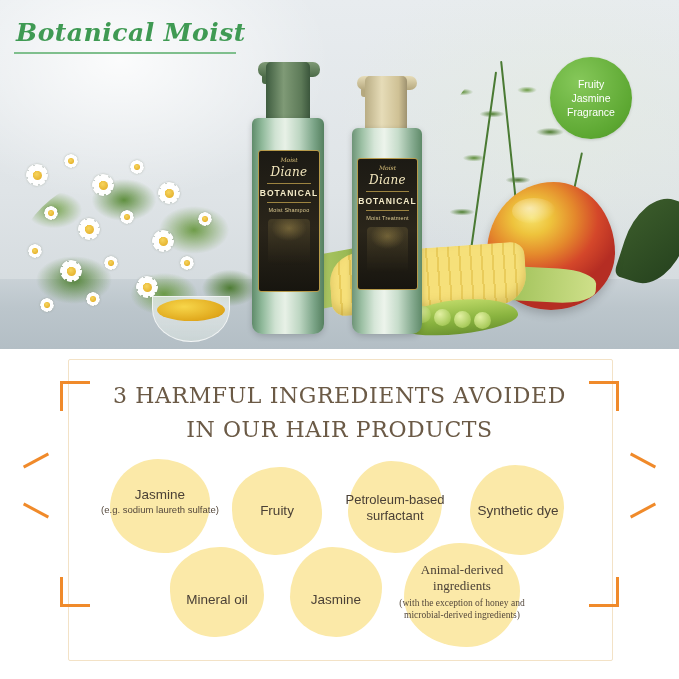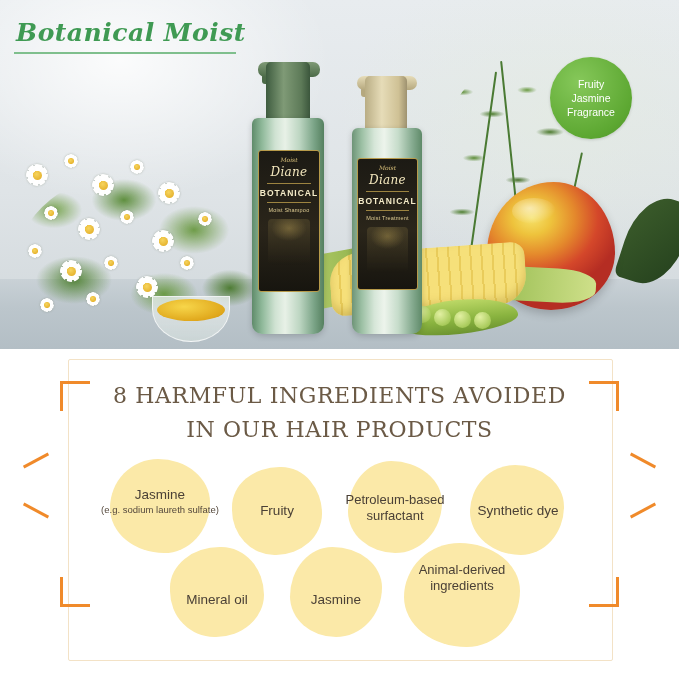--- a/index.html
+++ b/index.html
@@ -541,21 +541,21 @@
     <div class="tick h" style="left:22px;top:110px;width:28px;transform:rotate(-28deg);"></div>
     <div class="tick h" style="left:22px;top:160px;width:28px;transform:rotate(28deg);"></div>
     <div class="tick h" style="left:629px;top:110px;width:28px;transform:rotate(28deg);"></div>
     <div class="tick h" style="left:629px;top:160px;width:28px;transform:rotate(-28deg);"></div>
     <div class="tick h" style="left:60px;top:255px;"></div>
     <div class="tick v" style="left:60px;top:228px;"></div>
     <div class="tick h" style="left:589px;top:255px;"></div>
     <div class="tick v" style="left:616px;top:228px;"></div>
 
     <div class="headline">
-      <div>8 HARMFUL INGREDIENTS AVOIDED</div>
+      <div>3 HARMFUL INGREDIENTS AVOIDED</div>
       <div>IN OUR HAIR PRODUCTS</div>
     </div>
 
     <div class="blob" style="left:110px;top:110px;width:100px;height:94px;"></div>
     <div class="blob b2" style="left:232px;top:118px;width:90px;height:88px;"></div>
     <div class="blob b3" style="left:348px;top:112px;width:94px;height:92px;"></div>
     <div class="blob" style="left:470px;top:116px;width:94px;height:90px;"></div>
 
     <div class="blob b2" style="left:170px;top:198px;width:94px;height:90px;"></div>
     <div class="blob b3" style="left:290px;top:198px;width:92px;height:90px;"></div>
@@ -574,18 +574,19 @@
     <div class="chip-text" style="left:160px;top:243px;width:114px;">
       <div class="chip-main">Mineral oil</div>
     </div>
 
     <div class="chip-text" style="left:460px;top:154px;width:116px;">
       <div class="chip-main">Synthetic dye</div>
     </div>
     <div class="chip-text" style="left:282px;top:243px;width:108px;">
       <div class="chip-main">Jasmine</div>
     </div>
-    <div class="chip-text" style="left:398px;top:213px;width:128px;">
+    <div class="chip-text" style="left:398px;top:213px;width:128px;font-family:Liberation Serif, serif;">
       <div class="chip-main two-line">Animal-derived ingredients</div>
+      <div class="chip-sub" style="margin-top:2px;">(with the exception of honey and microbial-derived ingredients)</div>
     </div>
   </div>
 
 </div>
 
 </body></html>

